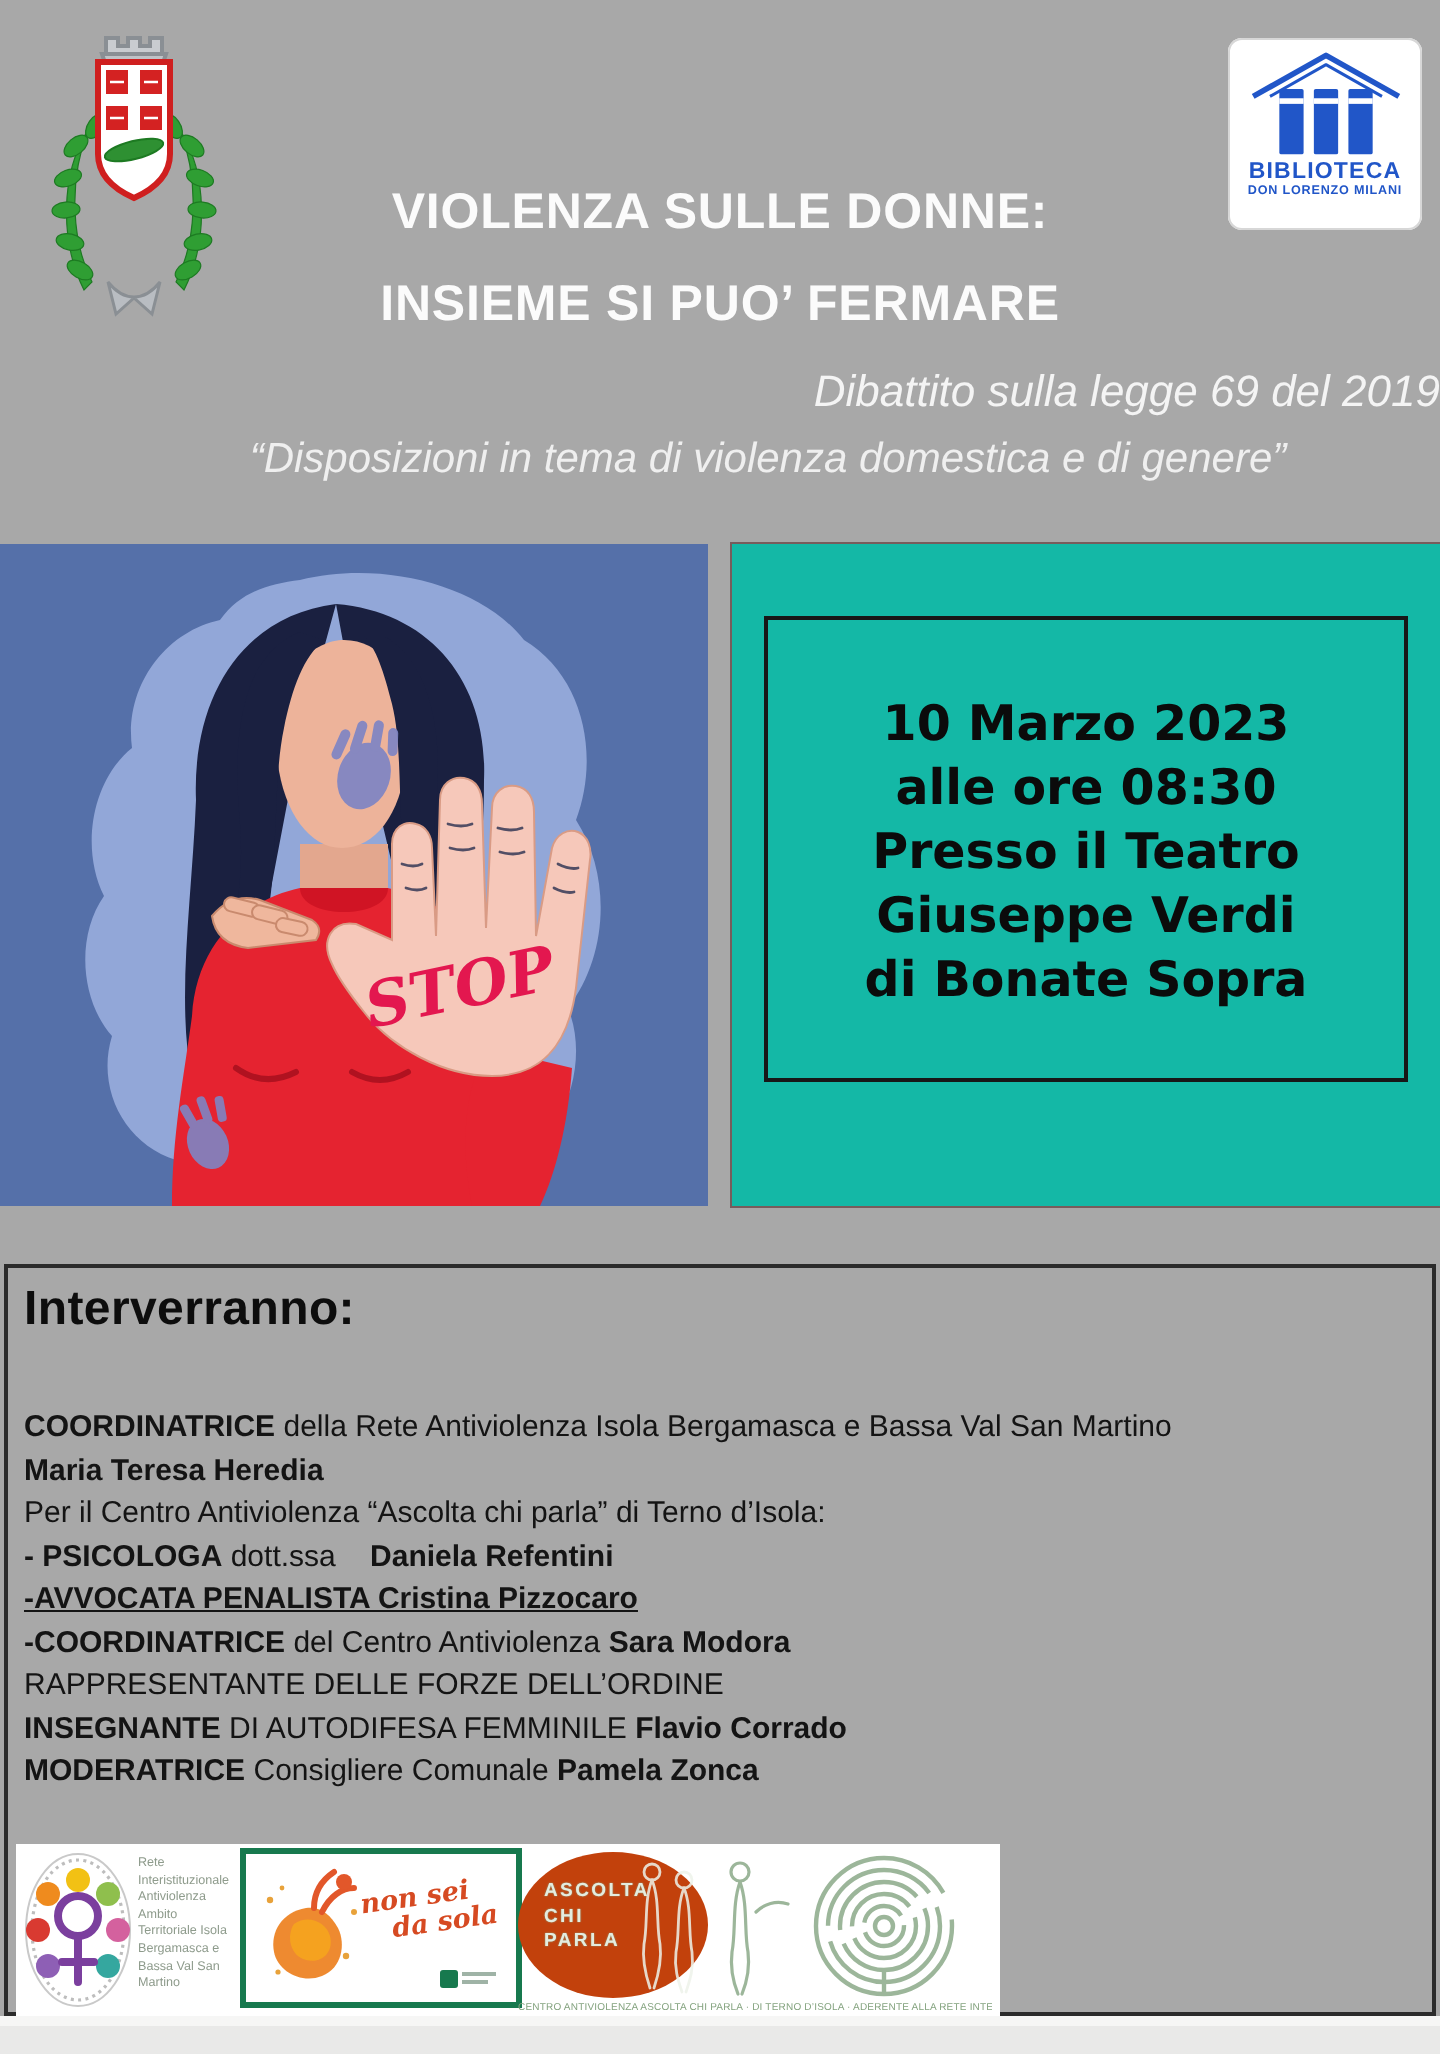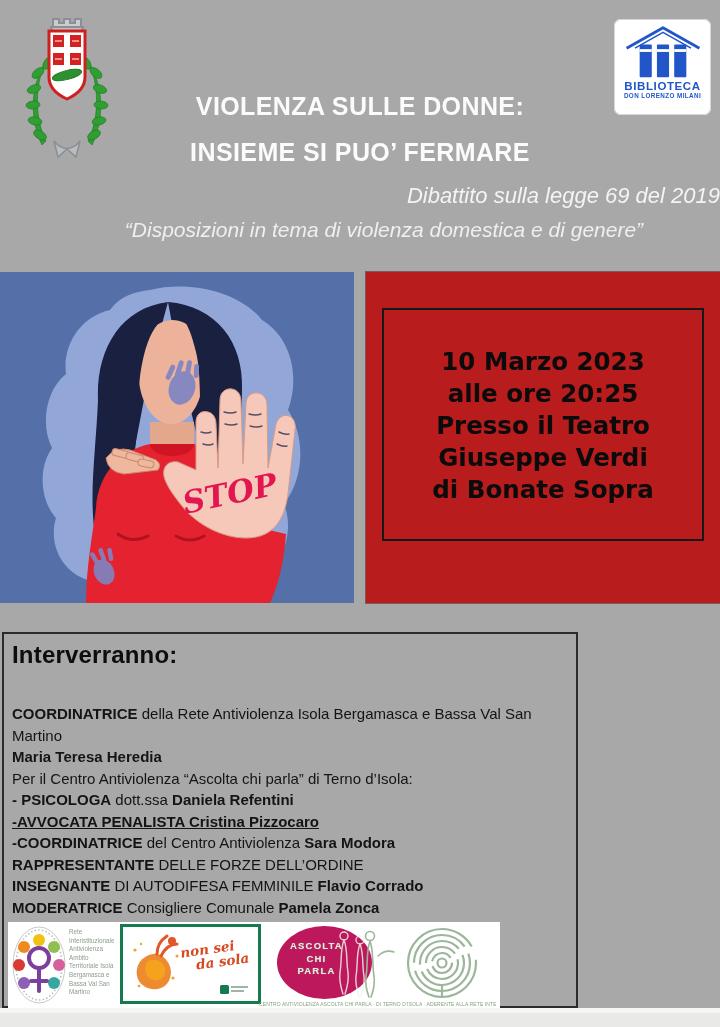--- a/index.html
+++ b/index.html
@@ -23,50 +23,50 @@
   .crest{left:24px;top:13px;width:86px;height:152px;}
 
   .lib-logo{left:614px;top:19px;width:97px;height:96px;background:#fff;
     border-radius:7px;box-shadow:0 0 0 1px #d7d7d7 inset;text-align:center;}
   .lib-icon{display:block;margin:3px auto 0;}
   .lib-name{color:#2156c8;font-weight:700;font-size:11.5px;letter-spacing:.6px;line-height:12px;}
   .lib-sub{color:#2156c8;font-weight:700;font-size:6.3px;letter-spacing:.4px;line-height:8px;}
 
   
   .illu{left:0;top:272px;width:354px;height:331px;}
-  .event-box{left:366px;top:272px;width:354px;height:331px;background:#b91c1c;
+  .event-box{left:366px;top:272px;width:354px;height:331px;background:#14b8a6;
     outline:1px solid rgba(60,0,0,.45);}
   .event-frame{position:absolute;left:16px;right:16px;top:36px;bottom:62px;
     border:2px solid #171717;}
   .event-text{position:absolute;left:0;width:100%;top:74px;text-align:center;
     color:#0b0b0b;font-weight:700;font-size:24.5px;line-height:32px;
     font-family:"DejaVu Sans",sans-serif;}
 
   
-  .speakers-box{left:2px;top:632px;width:576px;height:376px;
+  .speakers-box{left:2px;top:632px;width:716px;height:376px;
     border:2px solid #2b2b2b;box-sizing:border-box;}
   .speakers-heading{position:absolute;left:8px;top:7px;color:#0d0d0d;
     font-weight:700;font-size:24px;letter-spacing:.2px;}
   .speakers-list{position:absolute;left:8px;top:69px;color:#141414;
     font-size:15px;line-height:21.5px;font-weight:400;}
 
   
   .logos-strip{left:8px;top:922px;width:492px;height:86px;background:#fff;}
   .rete-logo{left:3px;top:3px;width:56px;height:80px;}
   .rete-text{left:61px;top:6px;width:58px;color:#8e9b8c;font-size:6.3px;
     line-height:8.6px;font-weight:500;}
   .nsds-box{left:112px;top:2px;width:141px;height:80px;background:#fff;
     border:3px solid #17794e;box-sizing:border-box;}
   .nsds-script{position:absolute;left:58px;top:14px;transform:rotate(-8deg);
     font-family:"DejaVu Serif",serif;font-style:italic;color:#d64a22;
     font-size:13.5px;line-height:14px;font-weight:700;}
   .nsds-script .l2{margin-left:14px;}
   .nsds-emblem{position:absolute;right:8px;bottom:7px;width:30px;height:9px;}
-  .ascolta-ellipse{left:269px;top:4px;width:95px;height:73px;background:#be185d;
-    border-radius:50%;text-align:center;}
+  .ascolta-ellipse{left:251px;top:4px;width:95px;height:73px;background:#c2410c;
+    border-radius:50%;}
   .ascolta-text{position:absolute;left:13px;top:14px;color:#e4ecdf;
     font-weight:700;font-size:9.5px;line-height:12.5px;letter-spacing:1.2px;
     text-shadow:0 0 1px #8ba687;}
   .ascolta-caption{left:251px;top:79px;width:237px;color:#84a37f;font-size:5px;
     white-space:nowrap;overflow:hidden;letter-spacing:.1px;}
   .labyrinth{left:346px;top:4px;width:144px;height:74px;}
 
   
   .footer-line{left:0;top:1008px;width:720px;height:5px;background:#f6f6f5;}
   .footer-strip{left:0;top:1013px;width:720px;height:14px;background:#e9e9e8;}
@@ -206,37 +206,37 @@
       <path d="M279,160 q6,3 10,2 M277,172 q6,3 10,2"></path>
     </g>
 
     <text x="232" y="232" font-family="DejaVu Serif, serif" font-style="italic" font-weight="700" font-size="31" fill="#e3174f" text-anchor="middle" transform="rotate(-12 232 232)">STOP</text>
   </svg>
 
   <div class="abs event-box">
     <div class="event-frame"></div>
     <div class="event-text">
         <div>10 Marzo 2023</div>
-        <div>alle ore 20:25</div>
+        <div>alle ore 08:30</div>
         <div>Presso il Teatro</div>
         <div>Giuseppe Verdi</div>
         <div>di Bonate Sopra</div>
       </div>
   </div>
 
   <div class="abs speakers-box">
     <div class="speakers-heading">Interverranno:</div>
     <div class="speakers-list">
         <div><span style="font-weight: 700;">COORDINATRICE</span><span> della Rete Antiviolenza Isola Bergamasca e Bassa Val San Martino</span></div>
         <div><span style="font-weight: 700;">Maria Teresa Heredia</span></div>
         <div><span>Per il Centro Antiviolenza “Ascolta chi parla” di Terno d’Isola:</span></div>
-        <div><span style="font-weight: 700; text-align: right;">- PSICOLOGA</span><span> dott.ssa </span><span style="font-weight: 700;">Daniela Refentini</span></div>
+        <div><span style="font-weight: 700; text-align: right;">- PSICOLOGA</span><span> dott.ssa </span><span style="font-weight: 700; margin-left: 13px;">Daniela Refentini</span></div>
         <div><span style="font-weight: 700; text-decoration: underline;">-AVVOCATA PENALISTA Cristina Pizzocaro</span></div>
         <div><span style="font-weight: 700;">-COORDINATRICE</span><span> del Centro Antiviolenza </span><span style="font-weight: 700;">Sara Modora</span></div>
-        <div><span style="font-weight: 700;">RAPPRESENTANTE</span><span> DELLE FORZE DELL’ORDINE</span></div>
+        <div><span style="font-weight: 400;">RAPPRESENTANTE</span><span> DELLE FORZE DELL’ORDINE</span></div>
         <div><span style="font-weight: 700;">INSEGNANTE</span><span> DI AUTODIFESA FEMMINILE </span><span style="font-weight: 700;">Flavio Corrado</span></div>
         <div><span style="font-weight: 700;">MODERATRICE</span><span> Consigliere Comunale </span><span style="font-weight: 700;">Pamela Zonca</span></div>
       </div>
   </div>
 
   <div class="abs logos-strip">
 
     <svg class="abs rete-logo" viewBox="0 0 56 80">
       <ellipse cx="28" cy="40" rx="26" ry="38" fill="#ffffff" stroke="#c9c9c9" stroke-width="1"></ellipse>
       <ellipse cx="28" cy="40" rx="23" ry="35" fill="none" stroke="#bdbdbd" stroke-width="1.6" stroke-dasharray="1.5,2.2"></ellipse>

